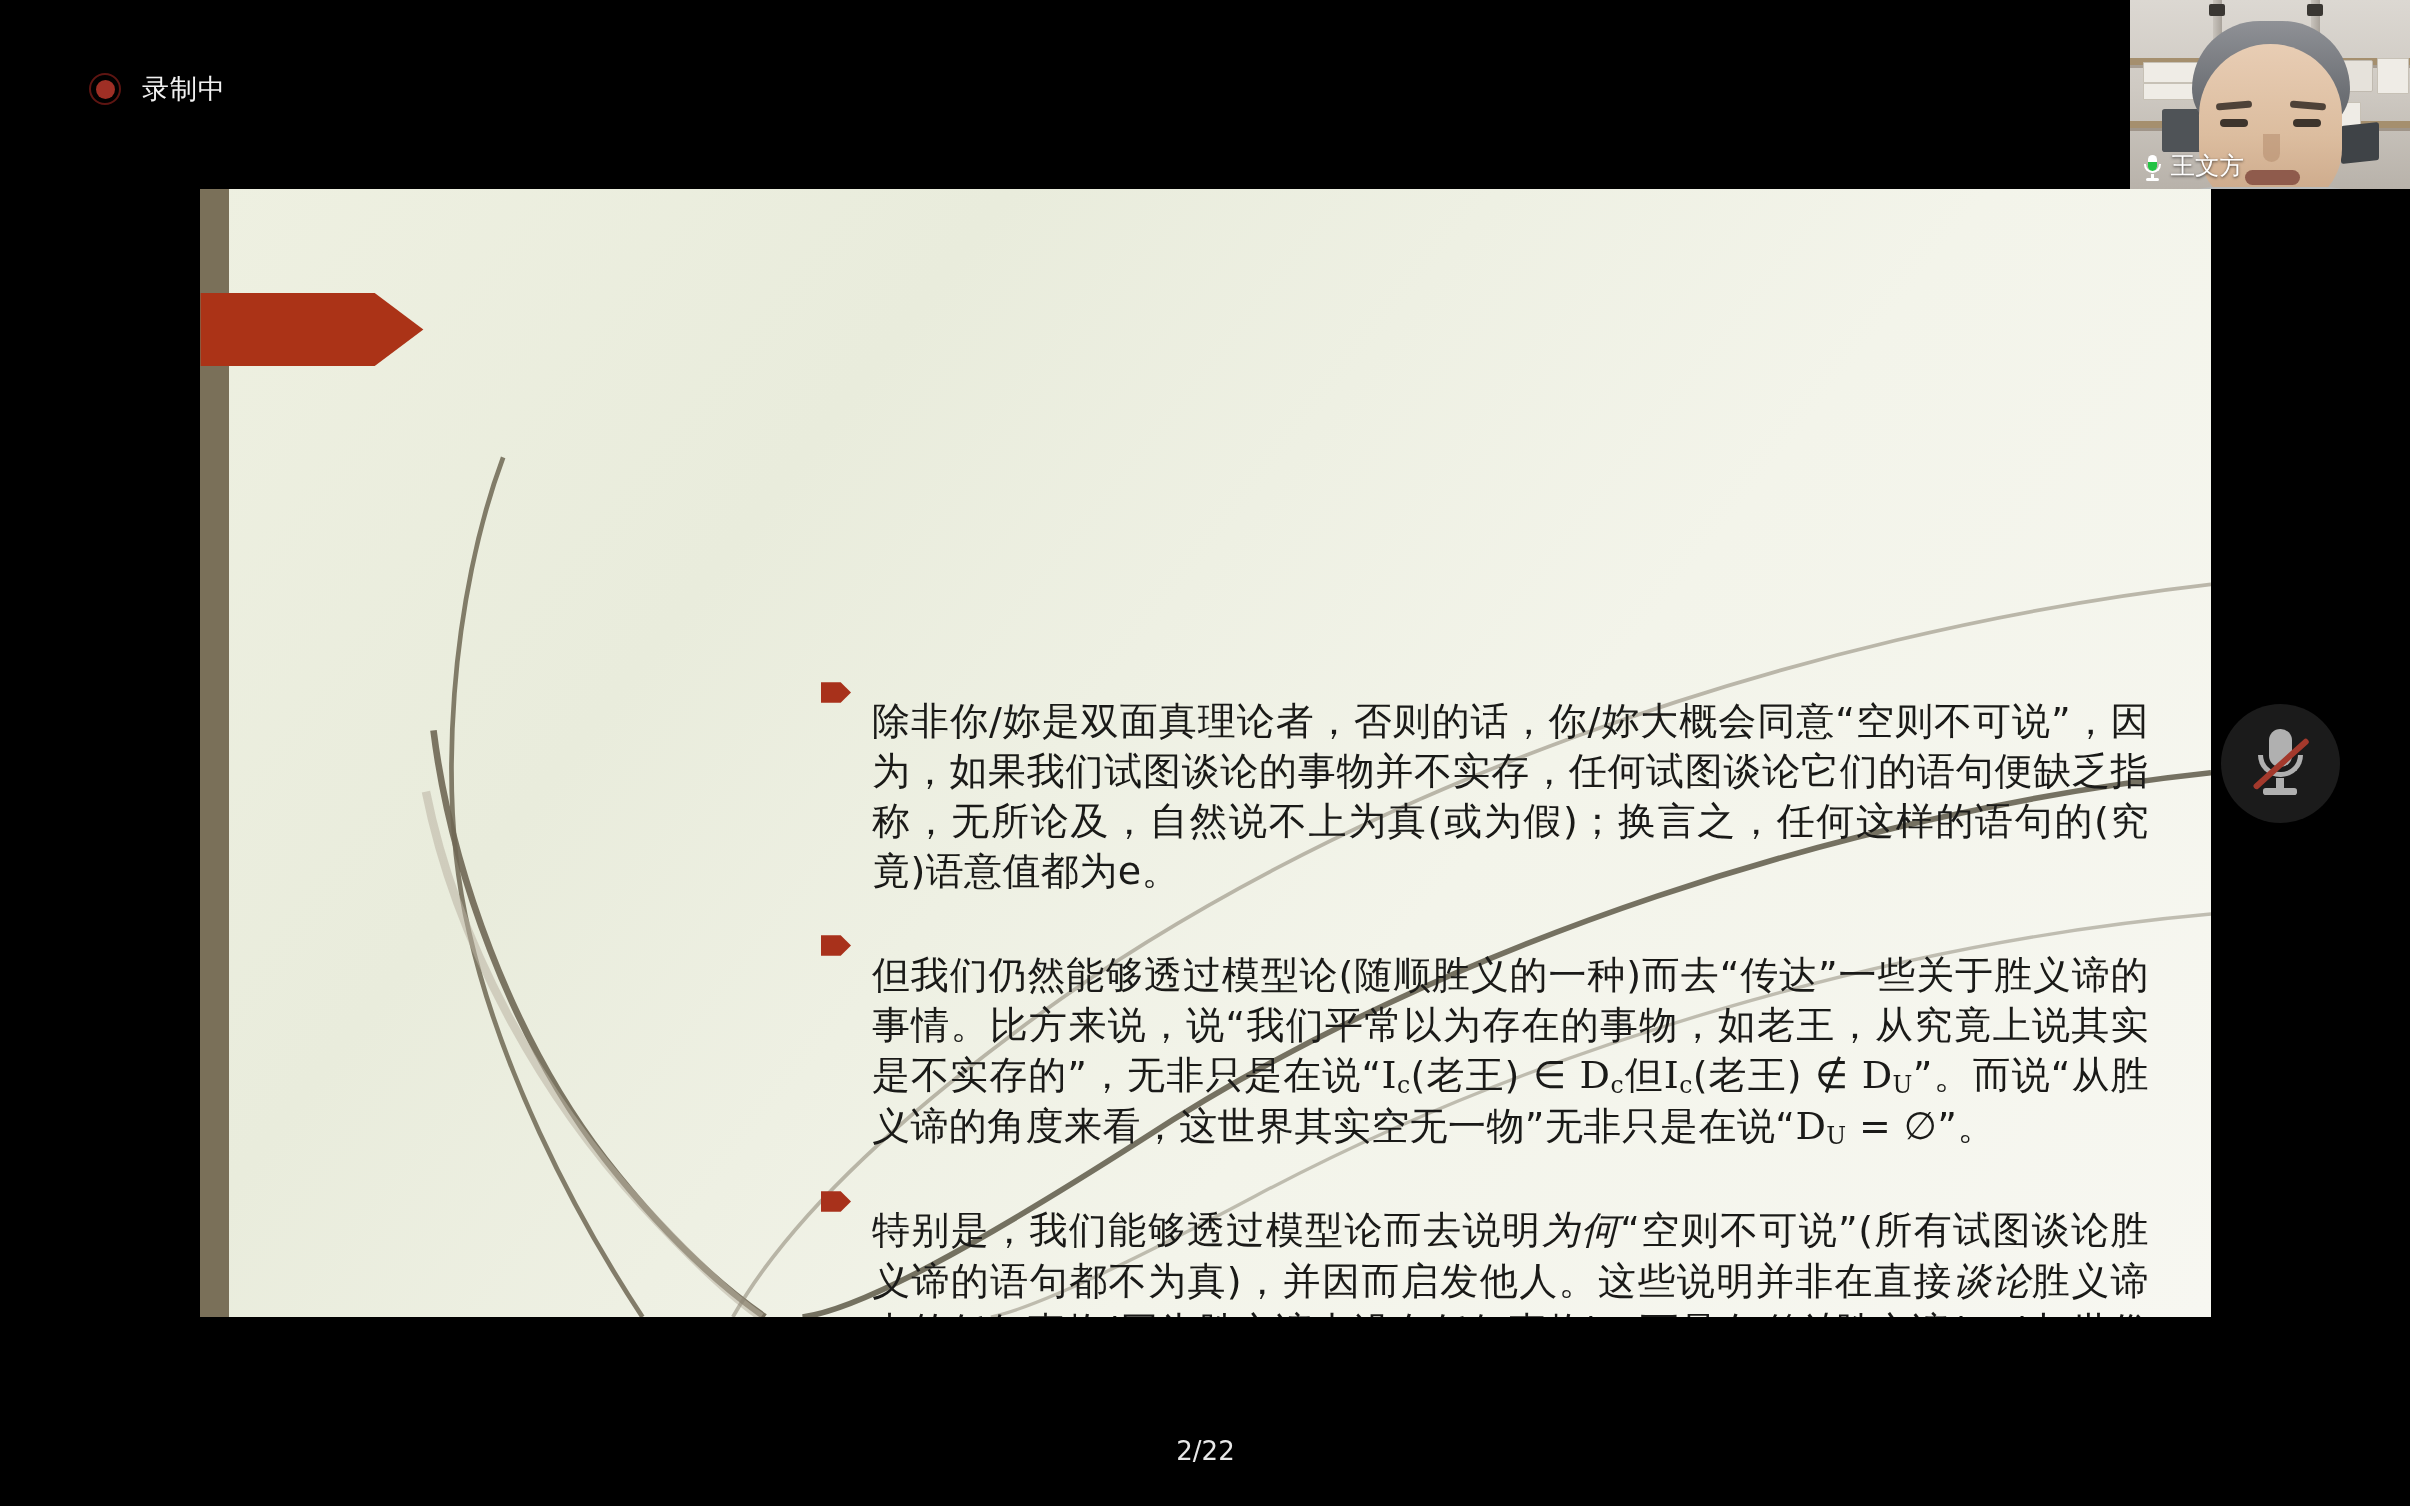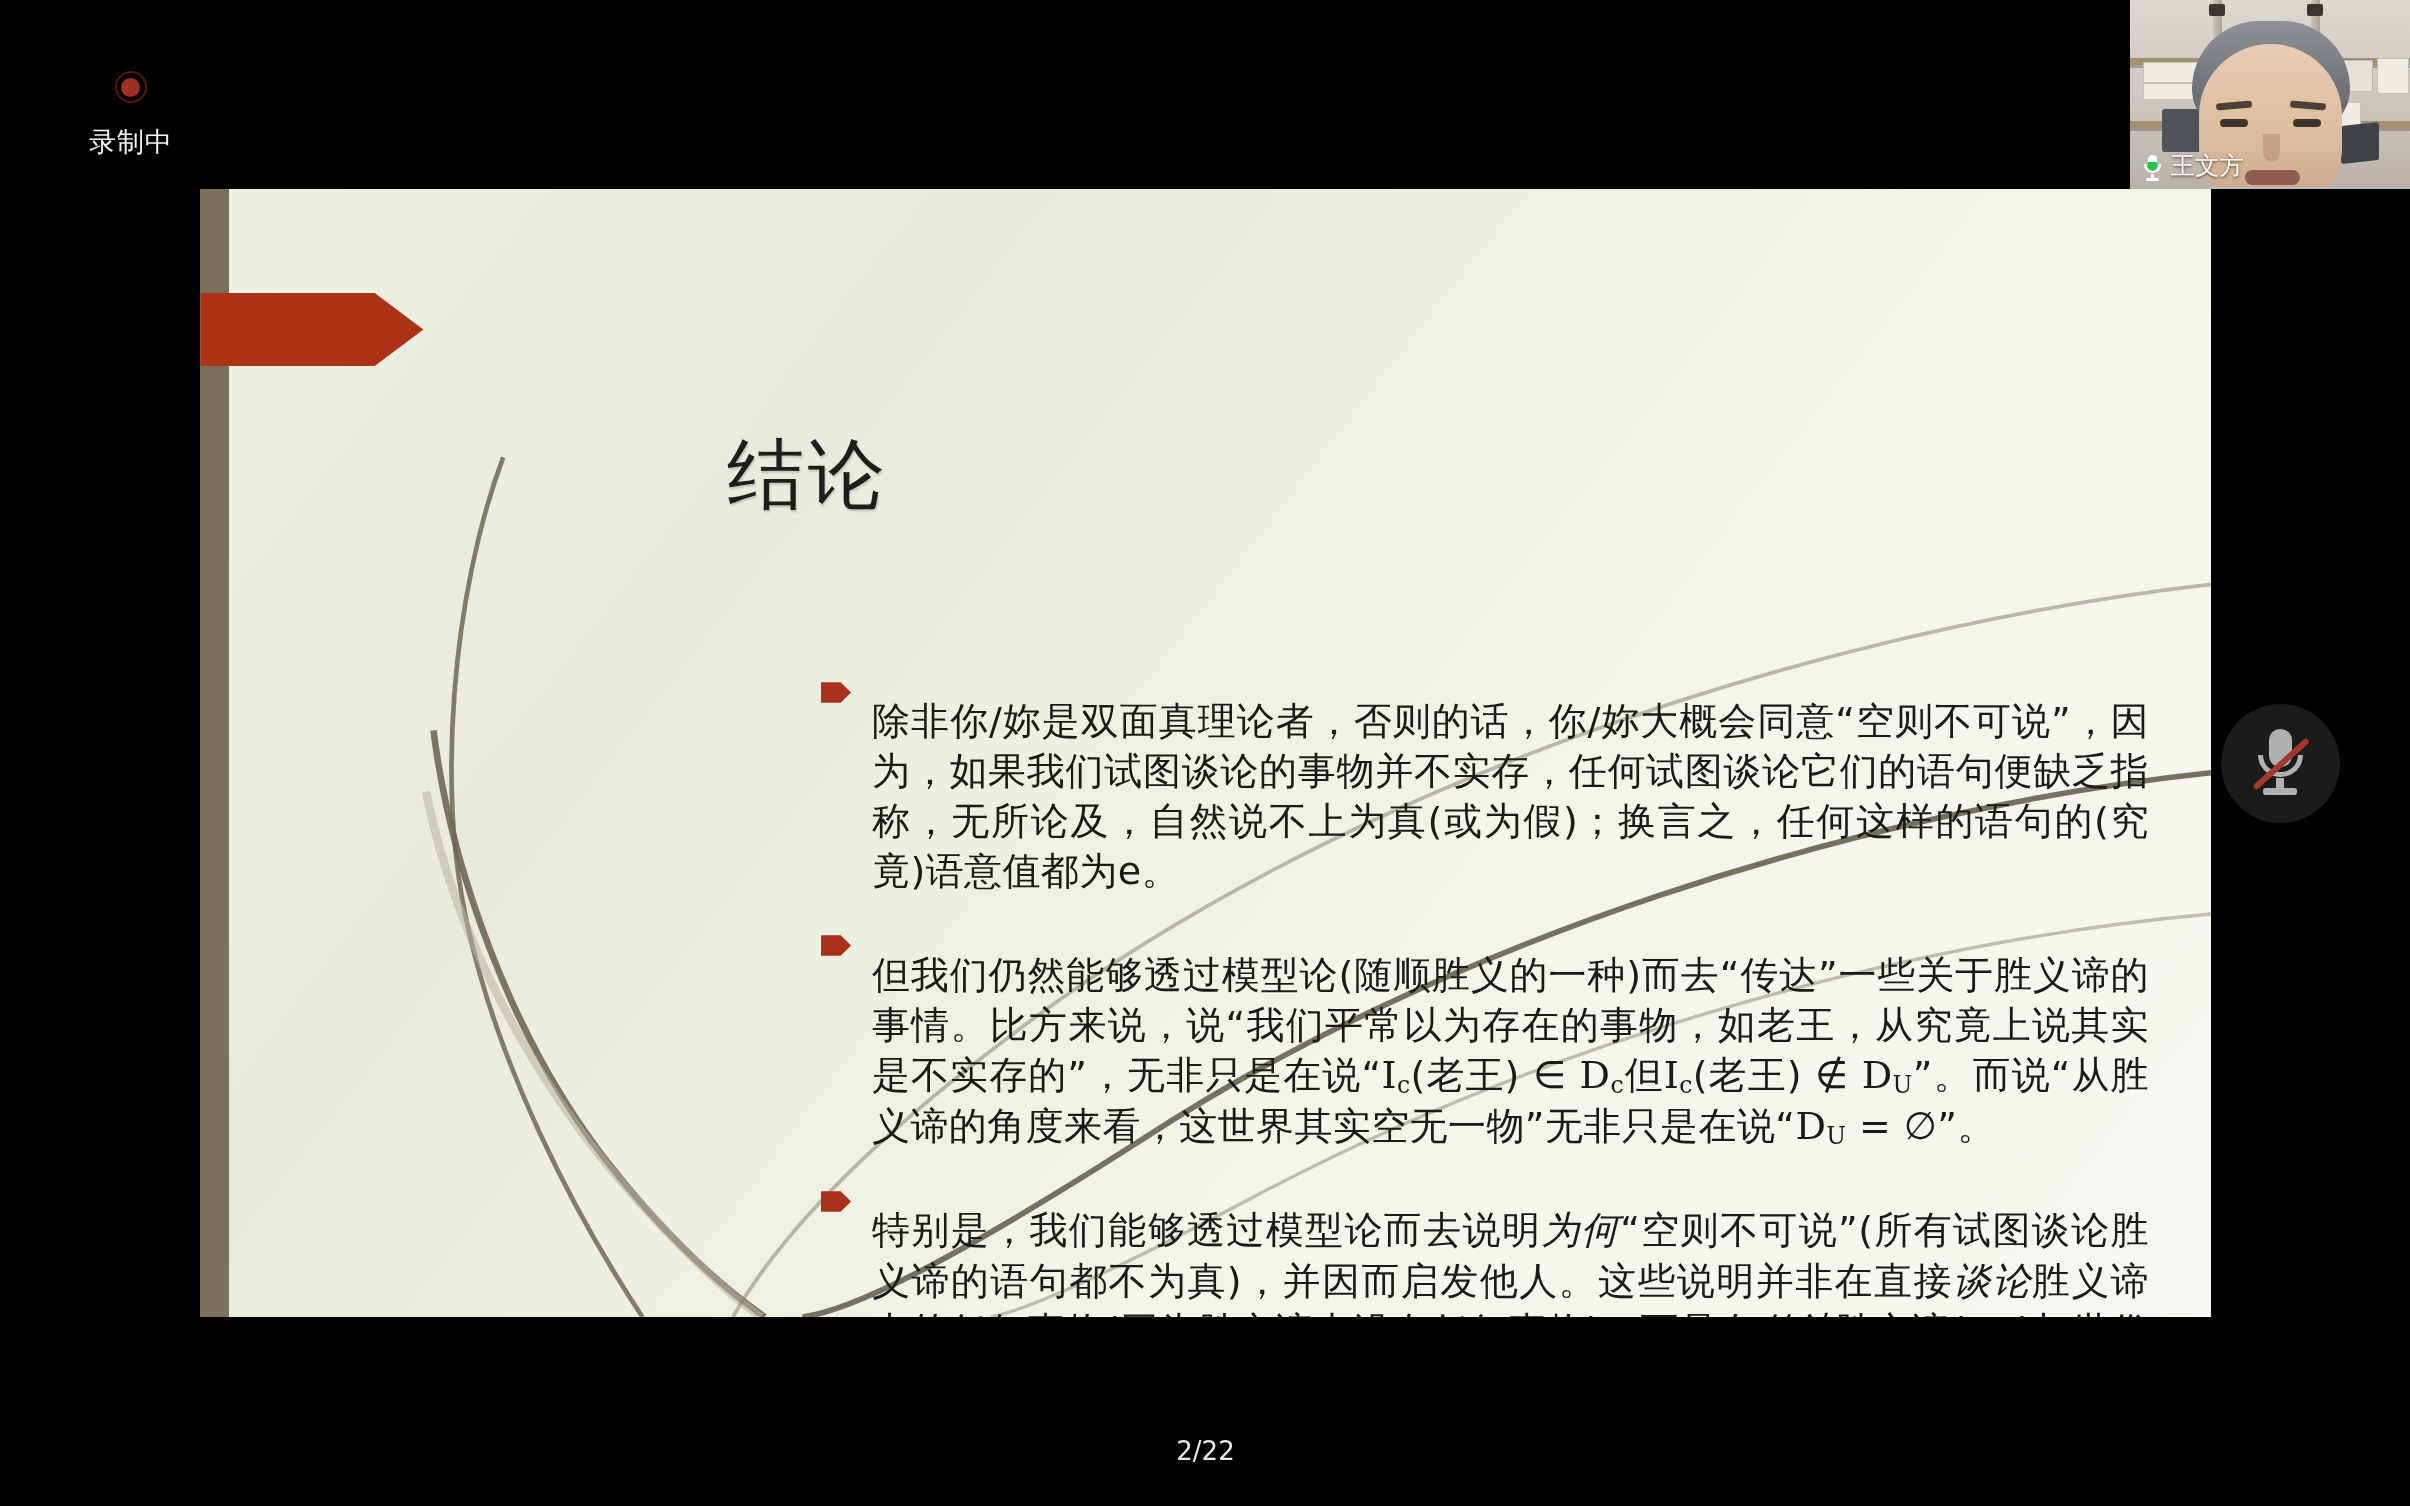--- a/index.html
+++ b/index.html
@@ -6,21 +6,21 @@
   html, body {
     width:2411px; height:1507px;
     background:#000; overflow:hidden;
     font-family:"Liberation Sans","DejaVu Sans",sans-serif;
   }
   #stage { position:relative; width:2411px; height:1507px; background:#000; }
 
   
   #rec-indicator {
     position:absolute; left:89px; top:71px;
-    display:flex; align-items:center; gap:21px;flex-direction:column;
+    display:flex; align-items:center; gap:21px;
   }
   #rec-dot {
     width:32px; height:32px; border-radius:50%;
     border:2.8px solid #5e1512; background:#000;
     display:flex; align-items:center; justify-content:center;
   }
   #rec-dot i {
     display:block; width:19px; height:19px; border-radius:50%;
     background:#9f2f25;
   }
@@ -275,21 +275,20 @@
       <path d="M240 640 C 272 800, 360 960, 470 1080 C 530 1145, 570 1180, 596 1198" fill="none" stroke="#b9b3a2" stroke-width="9" opacity=".55"></path>
       <path d="M2136 420 C 1700 470, 1200 640, 860 900 C 700 1020, 610 1120, 566 1198" fill="none" stroke="#8b8472" stroke-width="4" opacity=".55"></path>
       <path d="M2136 620 C 1760 660, 1320 800, 1000 1010 C 820 1125, 700 1190, 640 1198" fill="none" stroke="#55503f" stroke-width="6" opacity=".8"></path>
       <path d="M2136 770 C 1800 800, 1420 910, 1120 1070 C 960 1155, 880 1190, 840 1198" fill="none" stroke="#7e7766" stroke-width="3.5" opacity=".45"></path>
     </svg>
 
     <svg id="title-arrow" viewBox="0 0 238 78">
       <polygon points="0,0 186,0 238,39 186,78 0,78" fill="#ab3317"></polygon>
     </svg>
 
-    <div id="slide-title">结论</div>
 
     <div id="body-list">
 
       <div class="bullet-row">
         <svg class="bullet-mark" viewBox="0 0 32 22">
           <polygon points="0,0 21,0 32,11 21,22 0,22" fill="#a8311b"></polygon>
         </svg>
         <div class="bullet-text">除非你/妳是双面真理论者，否则的话，你/妳大概会同意“空则不可说”，因为，如果我们试图谈论的事物并不实存，任何试图谈论它们的语句便缺乏指称，无所论及，自然说不上为真(或为假)；换言之，任何这样的语句的(究竟)语意值都为e。</div>
       </div>
 

